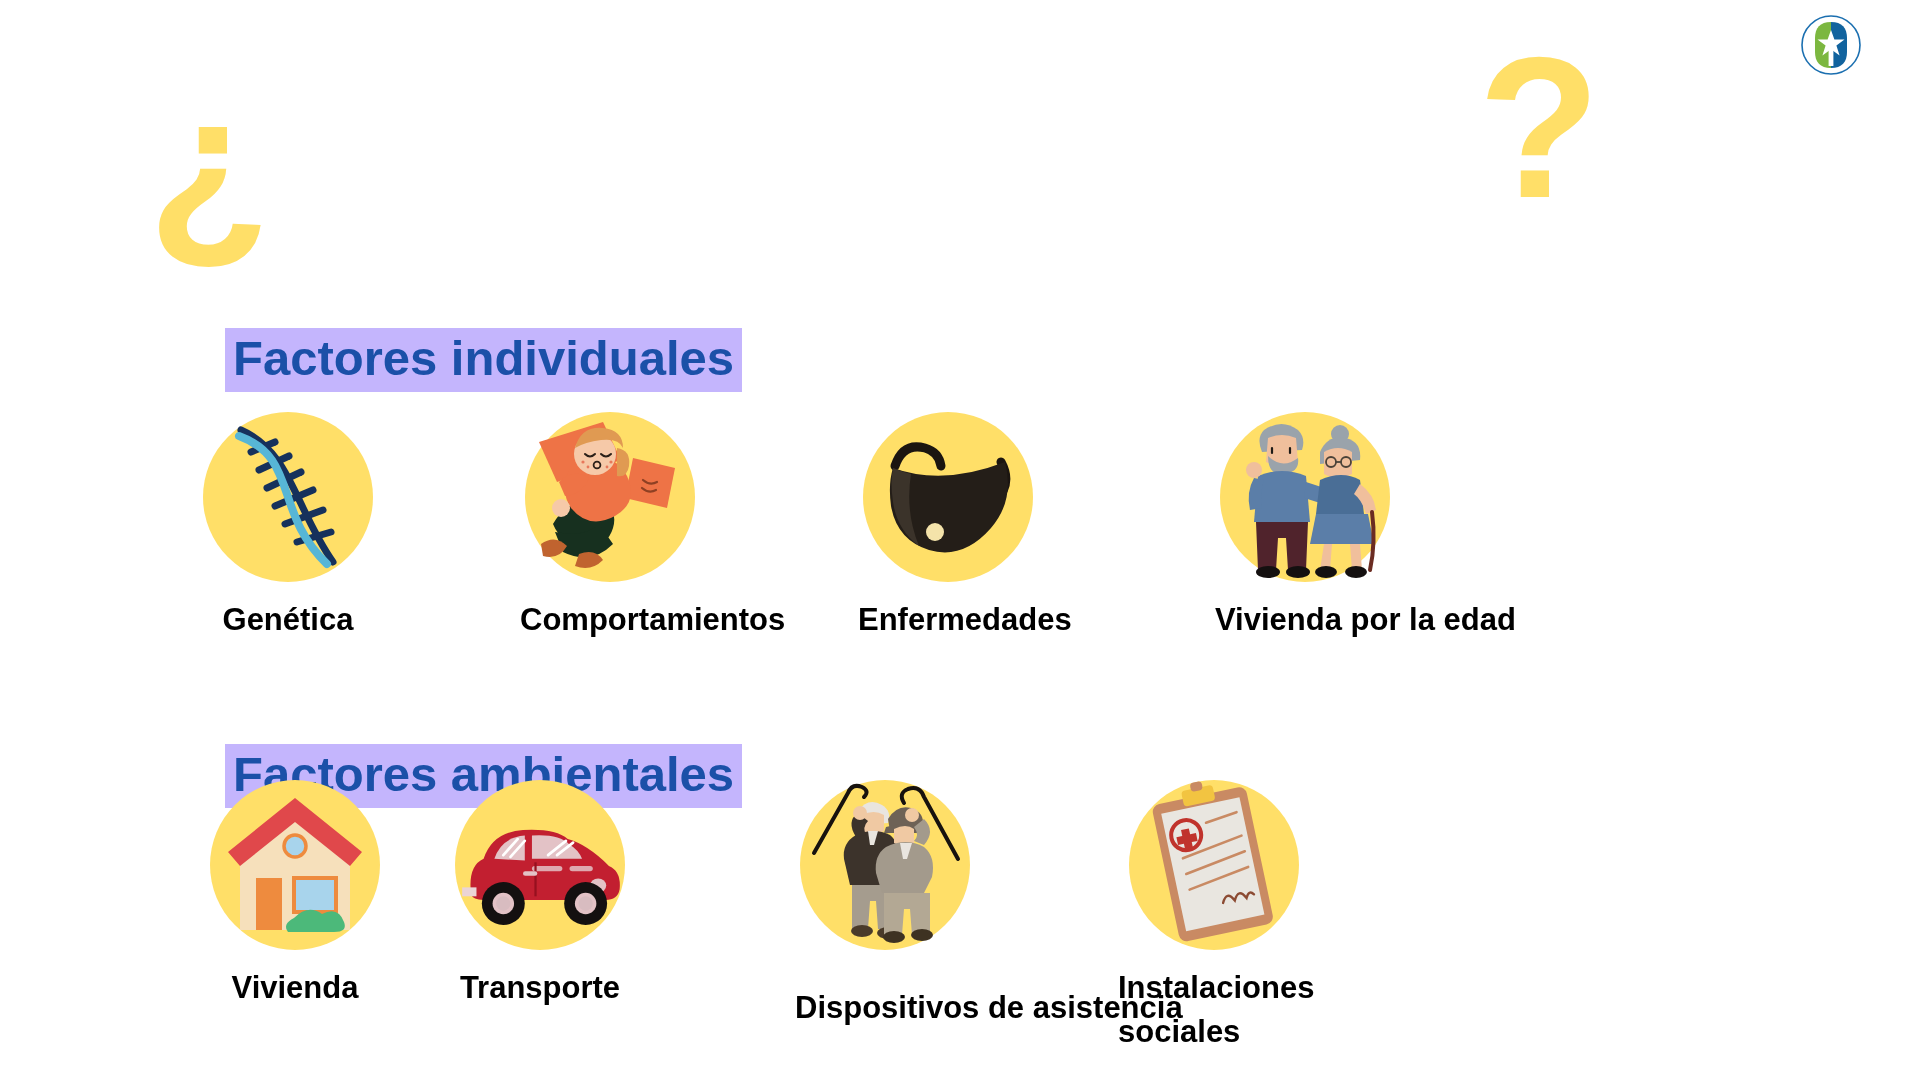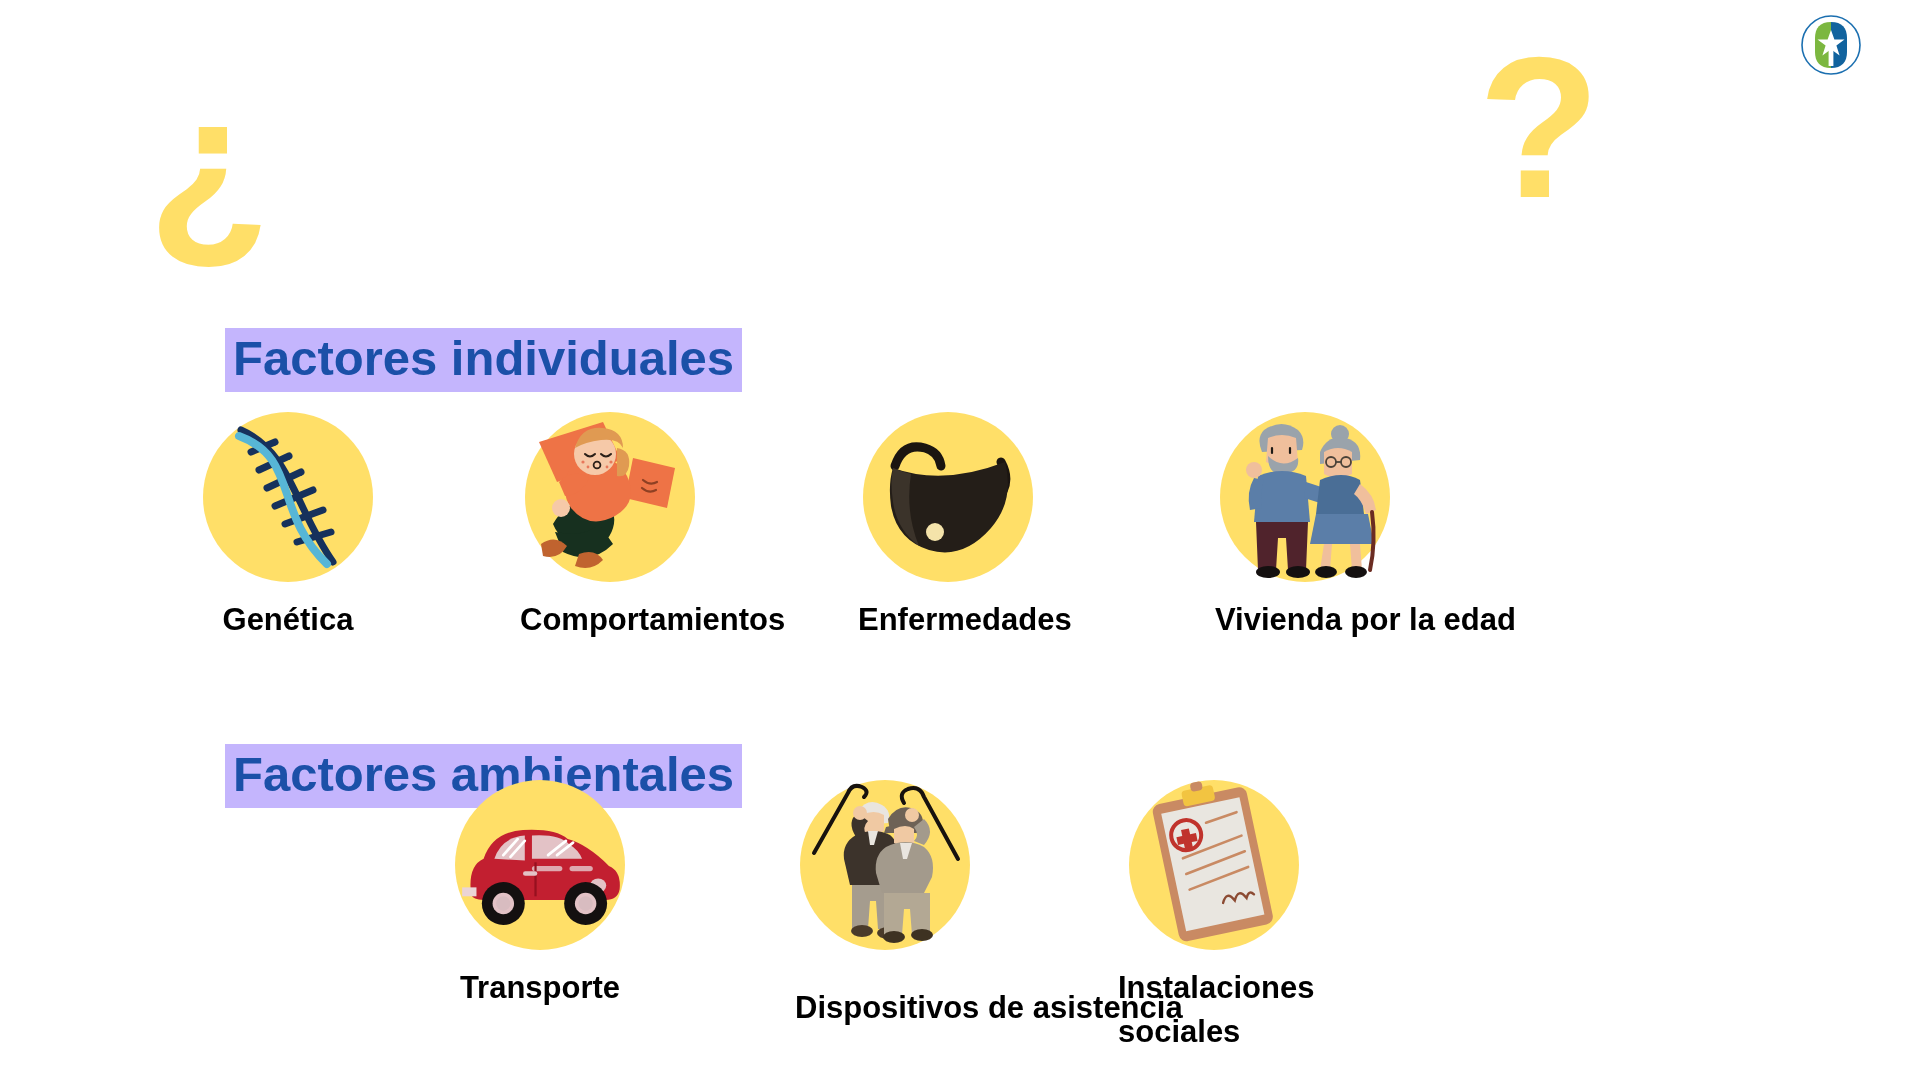--- a/index.html
+++ b/index.html
@@ -208,20 +208,34 @@
         </svg>
       </div>
       <div class="cap">Vivienda por la edad</div>
     </div>
   </div>
 
   <div class="section-head sec-2">Factores ambientales</div>
 
   <div class="row row-2">
 
+    <div class="cell" style="left:205px; width:180px;">
+      <div class="circle-wrap">
+        <div class="circle"></div>
+        <svg class="art" viewBox="0 0 170 170">
+          <path d="M30 72 L85 26 L140 72 L140 150 L30 150 Z" fill="#F6E0BB"></path>
+          <path d="M85 18 L152 72 L140 86 L85 42 L30 86 L18 72 Z" fill="#E0484B"></path>
+          <circle cx="85" cy="66" r="11" fill="#A8D4EC" stroke="#EE8B3E" stroke-width="3.5"></circle>
+          <rect x="46" y="98" width="26" height="52" fill="#EE8B3E"></rect>
+          <rect x="84" y="98" width="42" height="34" fill="#A8D4EC" stroke="#EE8B3E" stroke-width="4"></rect>
+          <path d="M84 138 q14 -14 28 -4 q16 -8 22 8 q4 10 -10 10 l-46 0 q-6 -8 6 -14 Z" fill="#4CB97A"></path>
+        </svg>
+      </div>
+      <div class="cap">Vivienda</div>
+    </div>
 
     <div class="cell" style="left:795px; width:180px;">
       <div class="circle-wrap">
         <div class="circle"></div>
         <svg class="art" viewBox="0 0 170 170" style="left:0;top:-26px;height:196px">
 
           <path d="M14 86 L48 26 q4 -10 14 -6 q8 4 2 10" stroke="#17120E" stroke-width="4" fill="none" stroke-linecap="round"></path>
           <path d="M158 92 L124 30 q-4 -12 -16 -8 q-10 4 -4 14" stroke="#17120E" stroke-width="4" fill="none" stroke-linecap="round"></path>
 
           <path d="M58 44 q10 -14 24 -6 q10 6 6 18 l-28 2 Z" fill="#E9E5DF"></path>

